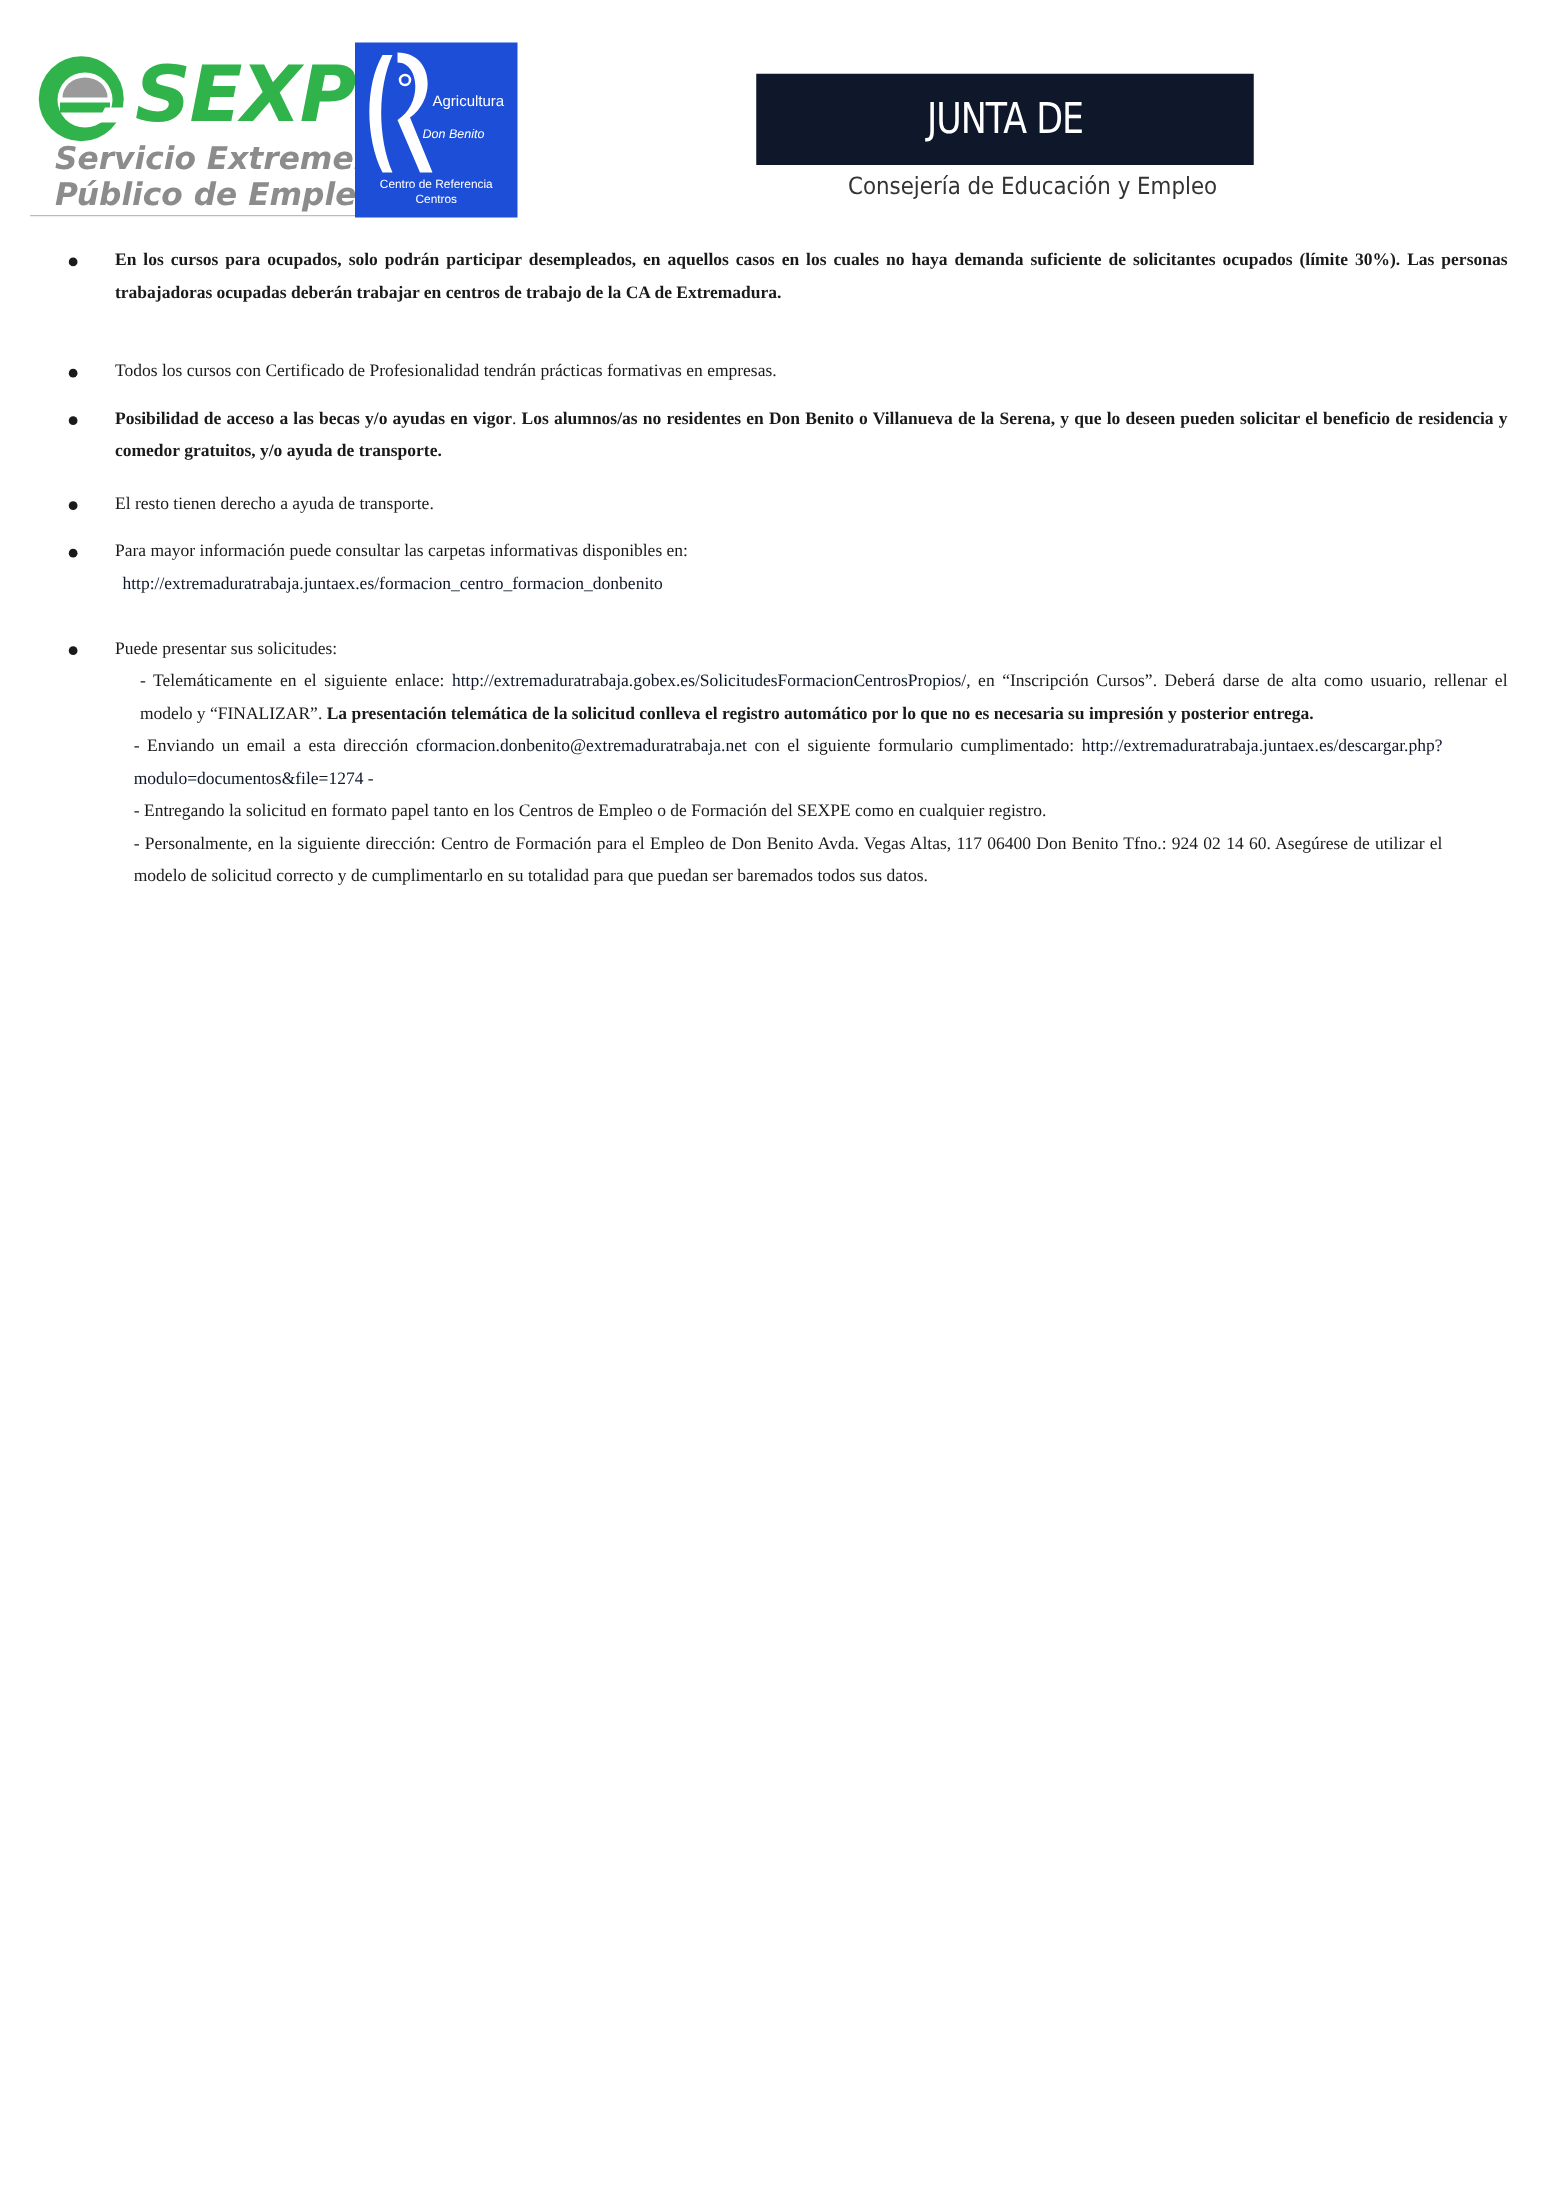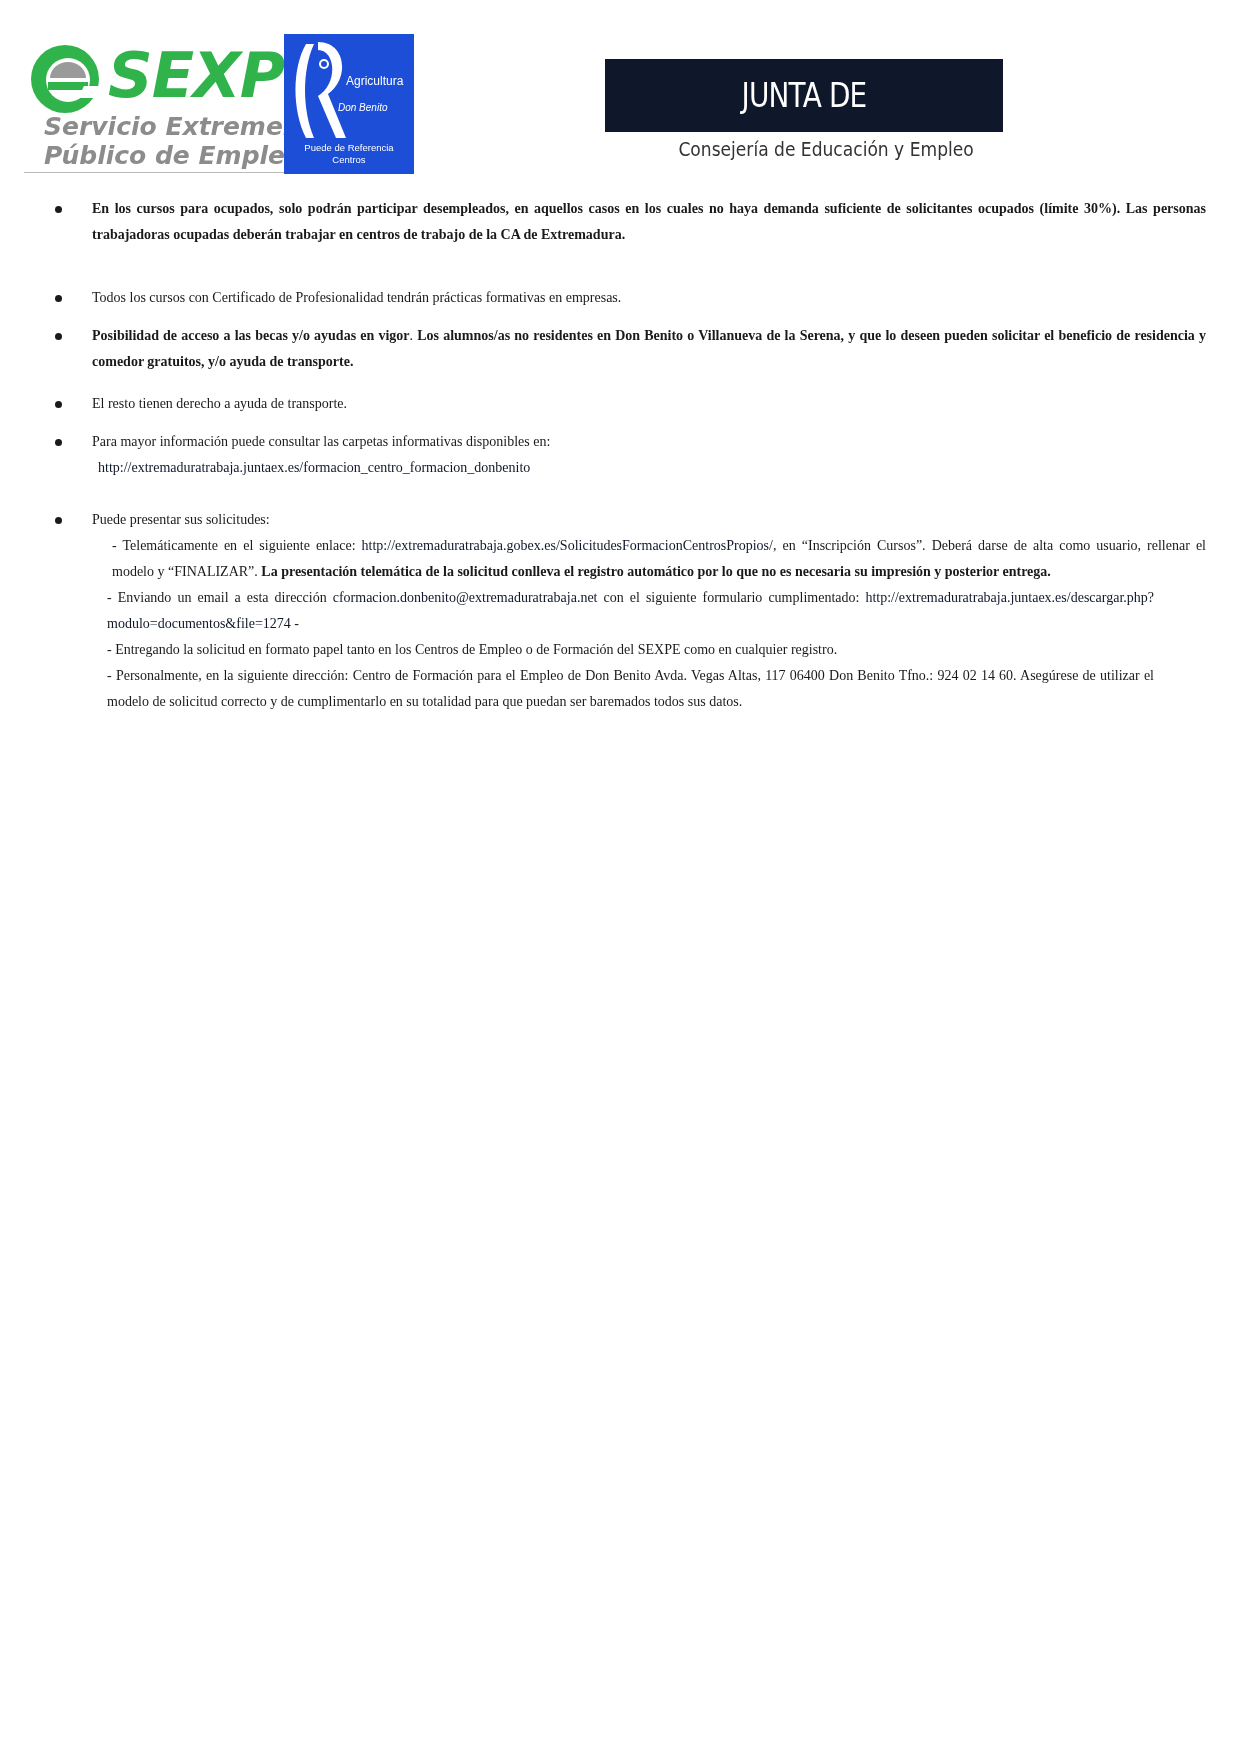--- a/index.html
+++ b/index.html
@@ -103,21 +103,21 @@
 
   <div class="agri-box">
     <svg class="agri-r" viewBox="0 0 60 104">
       <path d="M18 6 C4 30 4 72 18 100 L26 100 C14 72 14 32 26 6 Z" fill="#ffffff"></path>
       <path d="M30 4 C58 4 62 40 40 56 L58 100 L48 100 L30 58 C50 46 48 12 30 12 Z" fill="#ffffff"></path>
       <circle cx="36" cy="26" r="4" fill="none" stroke="#ffffff" stroke-width="2"></circle>
     </svg>
     <div class="agri-line1">Agricultura</div>
     <div class="agri-line2">Don Benito</div>
     <div class="agri-foot">
-      <div>Puede de Referencia</div>
+      <div>Centro de Referencia</div>
       <div>Centros</div>
     </div>
   </div>
 </div>
 
 <div class="junta-logo">
   <div class="junta-bar">
     <span>JUNTA DE EXTREMADURA</span>
   </div>
   <div class="junta-sub">

